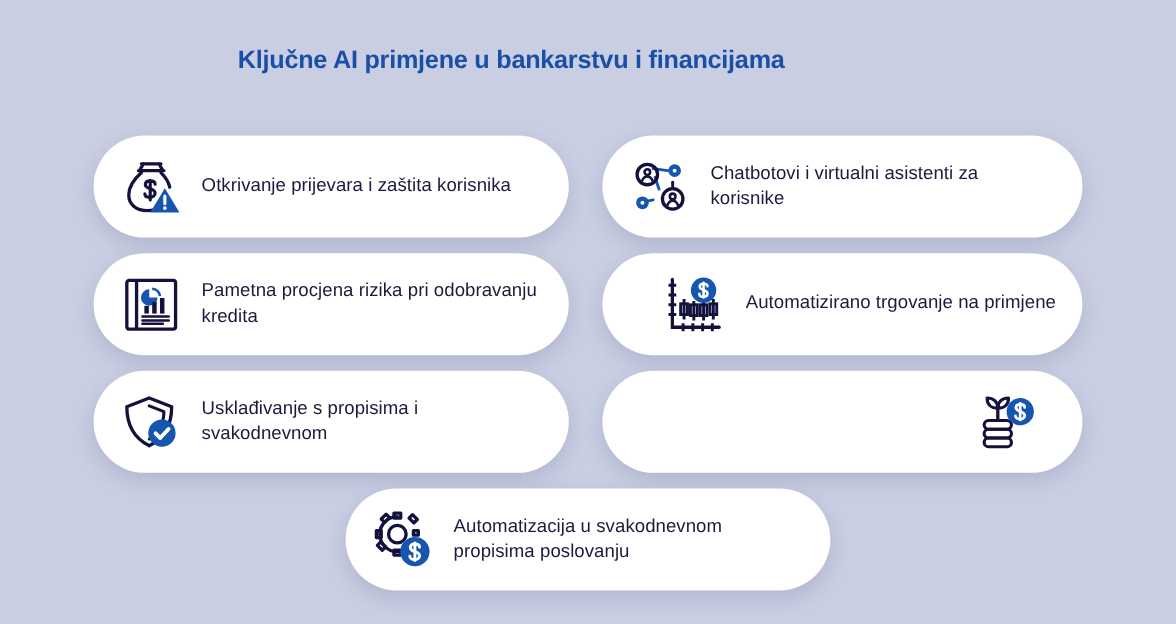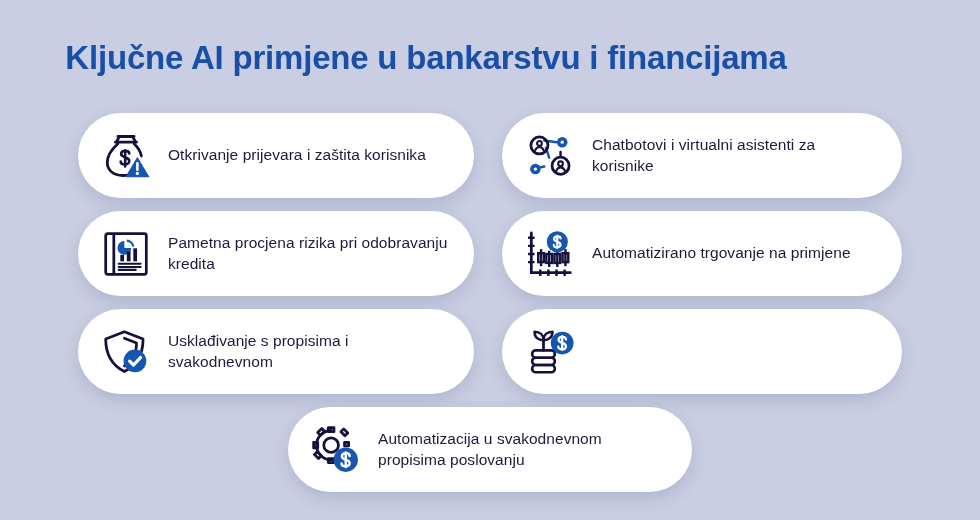--- a/index.html
+++ b/index.html
@@ -18,21 +18,21 @@
     width: 980px;
     height: 520px;
     box-sizing: border-box;
   }
   .title {
     position: absolute;
     top: 38px;
     left: 0;
     width: 852px;
     text-align: center;
-    font-size: 33px;
+    font-size: 21px;
     font-weight: bold;
     color: #1a4fa8;
     letter-spacing: -0.2px;
     line-height: 1.2;
   }
   .grid {
     position: absolute;
     top: 113px;
     left: 78px;
     width: 824px;
@@ -51,21 +51,21 @@
     display: flex;
     align-items: center;
     background: #ffffff;
     border-radius: 48px;
     box-shadow: 0 6px 16px rgba(60, 70, 120, 0.18);
     height: 85px;
     box-sizing: border-box;
     padding: 0 22px 0 20px;
   }
   .card-left { width: 396px; }
-  .card-right { width: 400px; }
+  .card-right { width: 400px; justify-content: flex-end; }
   .card-wide { width: 404px; }
   .icon-wrap {
     flex: 0 0 auto;
     width: 56px;
     height: 56px;
     margin-right: 14px;
     display: flex;
     align-items: center;
     justify-content: center;
   }

